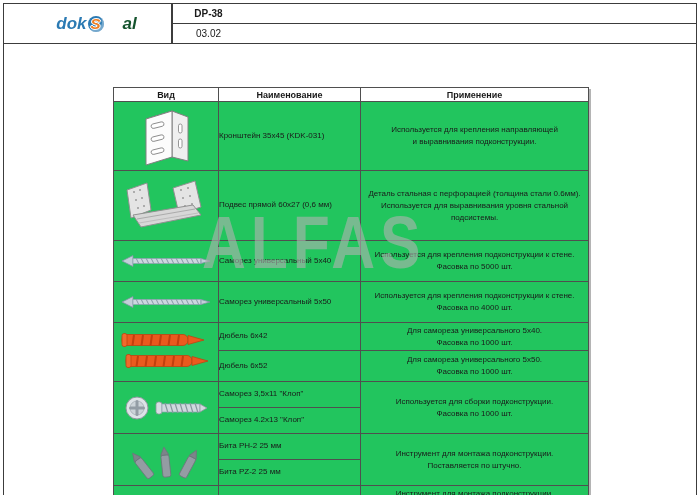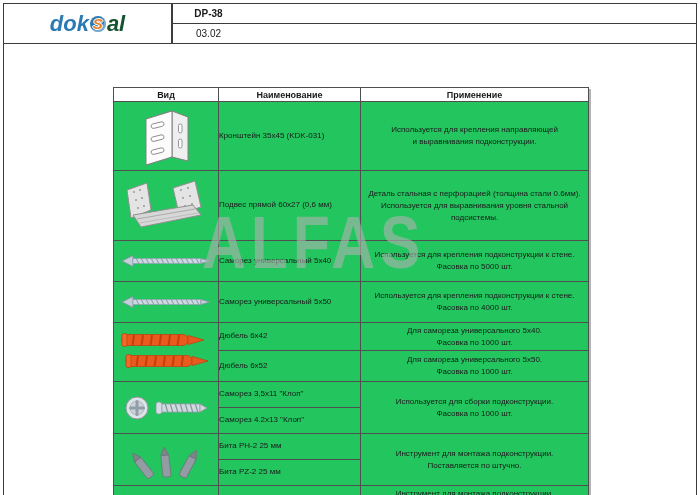--- a/index.html
+++ b/index.html
@@ -4,21 +4,21 @@
 <style>
   html,body{margin:0;padding:0;background:#fff;}
   .canvas{position:relative;width:700px;height:495px;background:#fff;overflow:hidden;
           font-family:"Liberation Sans","DejaVu Sans",sans-serif;color:#1a1a1a;}
   .page{position:absolute;left:3px;top:3px;width:694px;height:492px;box-sizing:border-box;
         border:1px solid #3c3c3c;border-bottom:none;}
   
   .masthead{display:flex;height:40px;border-bottom:1px solid #3c3c3c;box-sizing:border-box;}
   .logo-cell{width:168px;border-right:1px solid #3c3c3c;box-sizing:border-box;
              display:flex;align-items:center;justify-content:center;}
-  .lg{font-style:italic;font-weight:bold;font-size:22px;line-height:1;}
+  .lg{font-style:italic;font-weight:bold;font-size:17px;line-height:1;margin-left:18px;}
   .lg-dok{color:#2b7ab3;}
   .lg-al{color:#14532d;}
   .lg-ball{position:relative;width:16px;height:16px;margin:0 1px;background:#2b7ab3;border-radius:50%;
            display:inline-flex;align-items:center;justify-content:center;box-shadow:inset -2px -2px 0 rgba(255,255,255,.35);}
   .lg-s{color:#ee7d23;font-weight:bold;font-style:italic;font-size:15px;line-height:1;
         text-shadow:-1px 0 0 #fff,1px 0 0 #fff,0 1px 0 #fff,0 -1px 0 #fff;}
   .mast-right{flex:1;display:flex;flex-direction:column;}
   .mast-row{display:flex;flex:1;min-height:0;}
   .mast-row.top{border-bottom:1px solid #3c3c3c;box-sizing:border-box;}
   .m-title{flex:1;display:flex;align-items:center;justify-content:center;text-align:center;}

